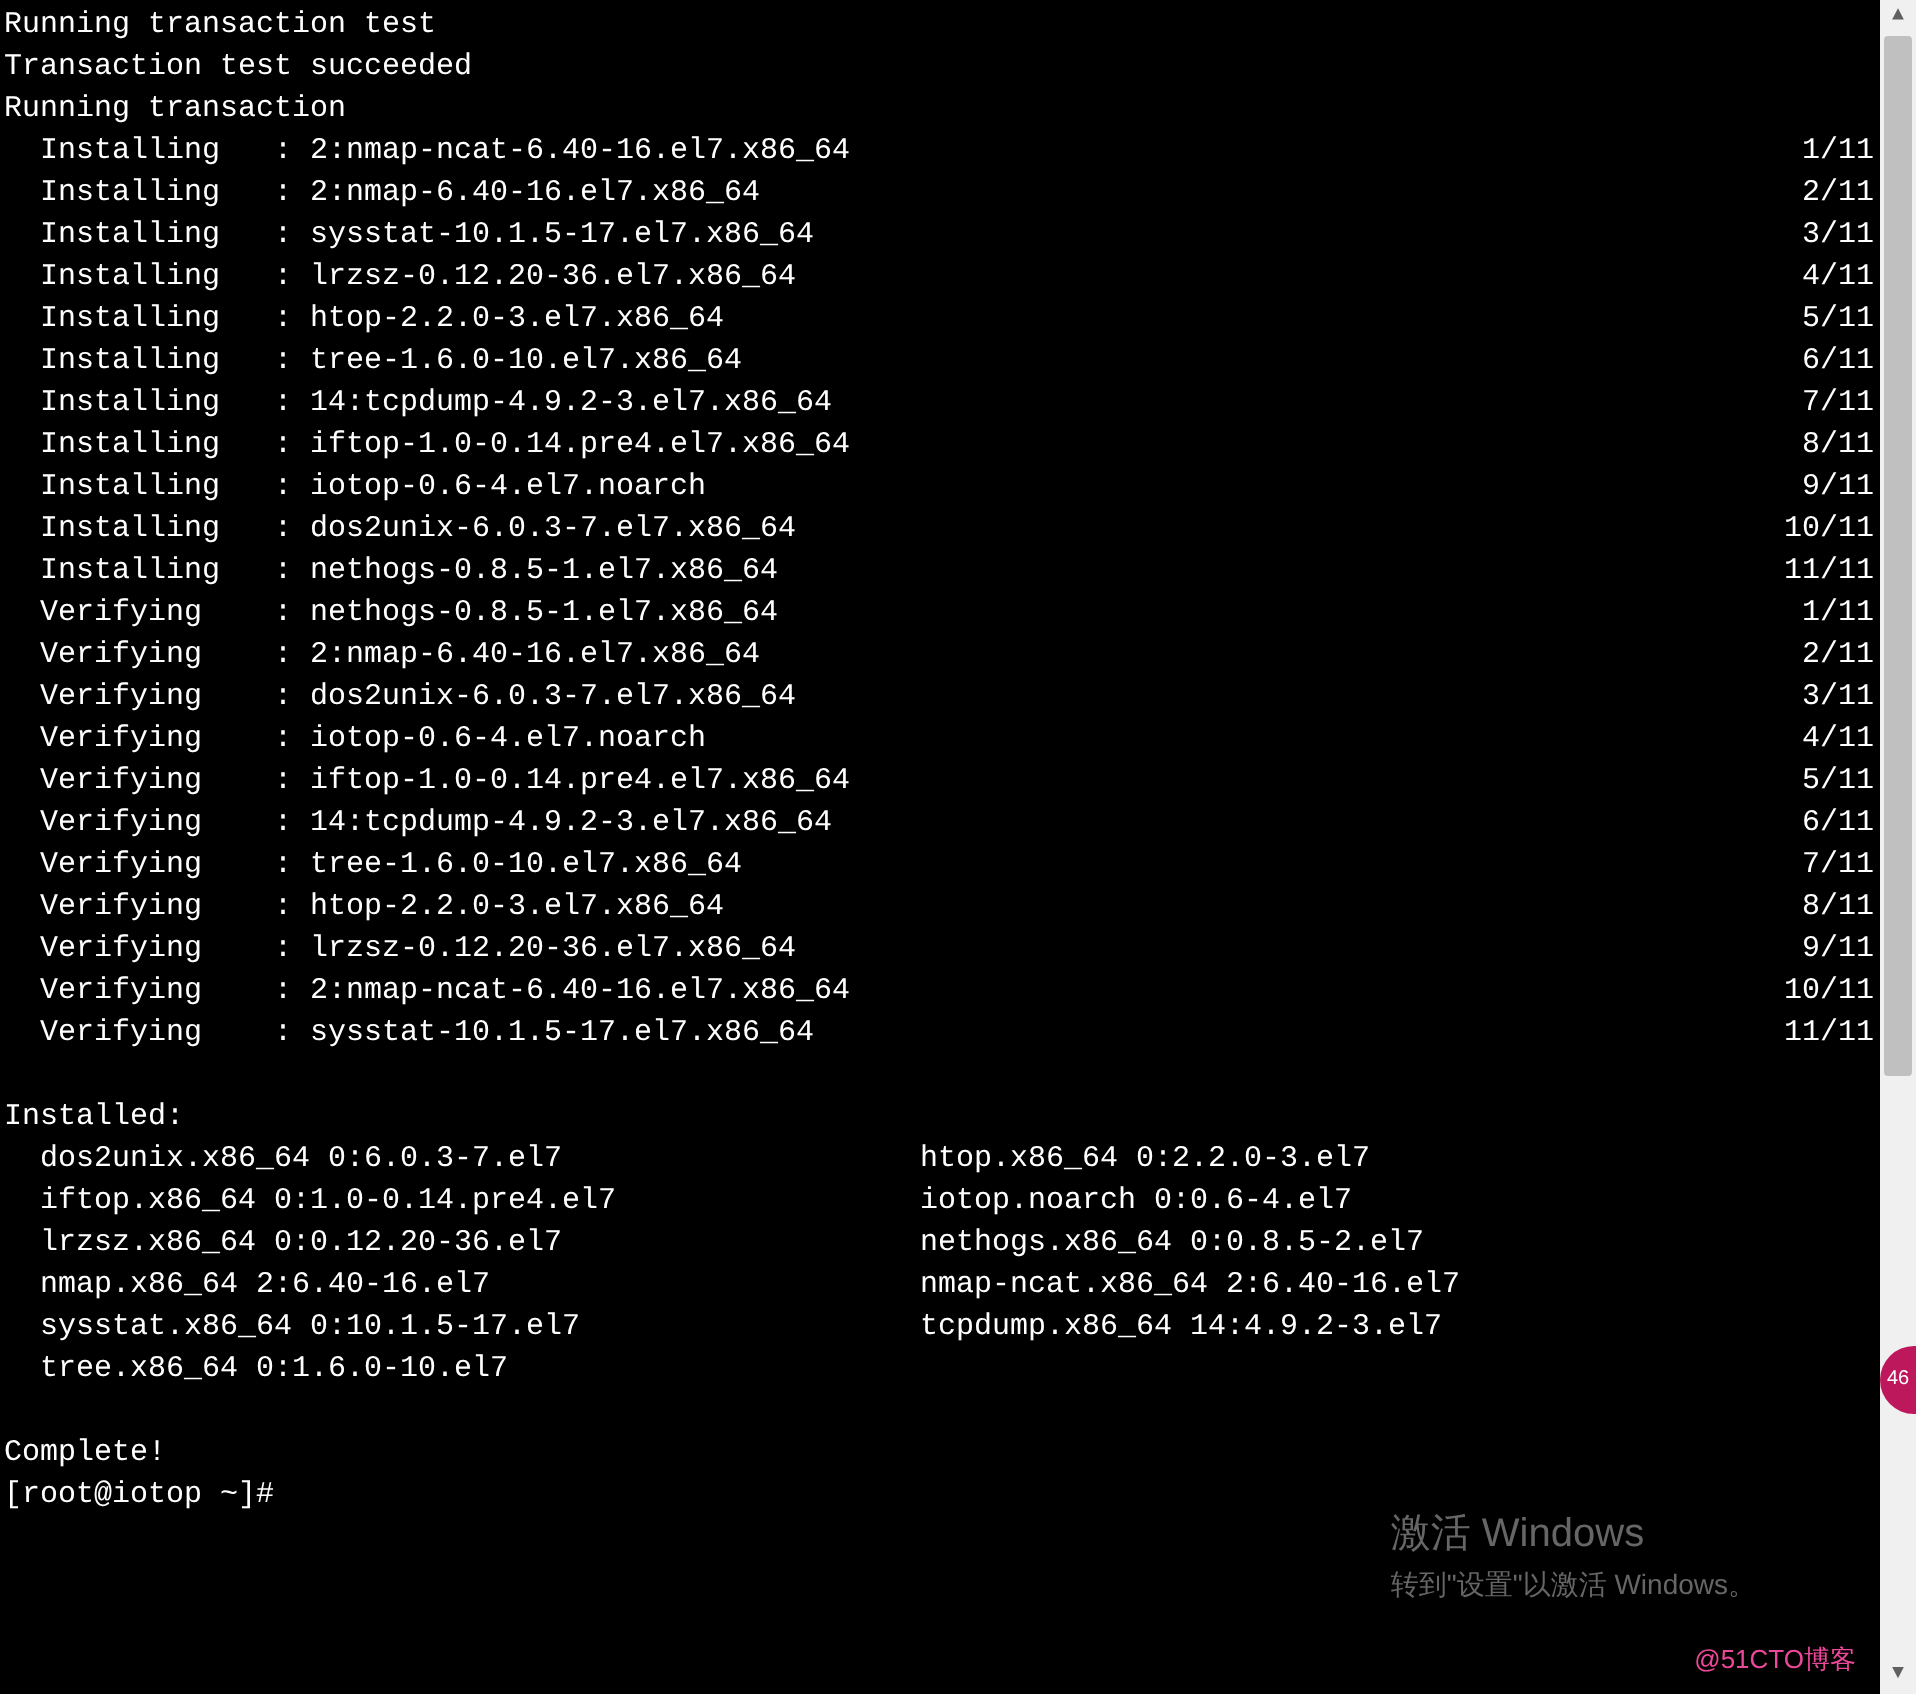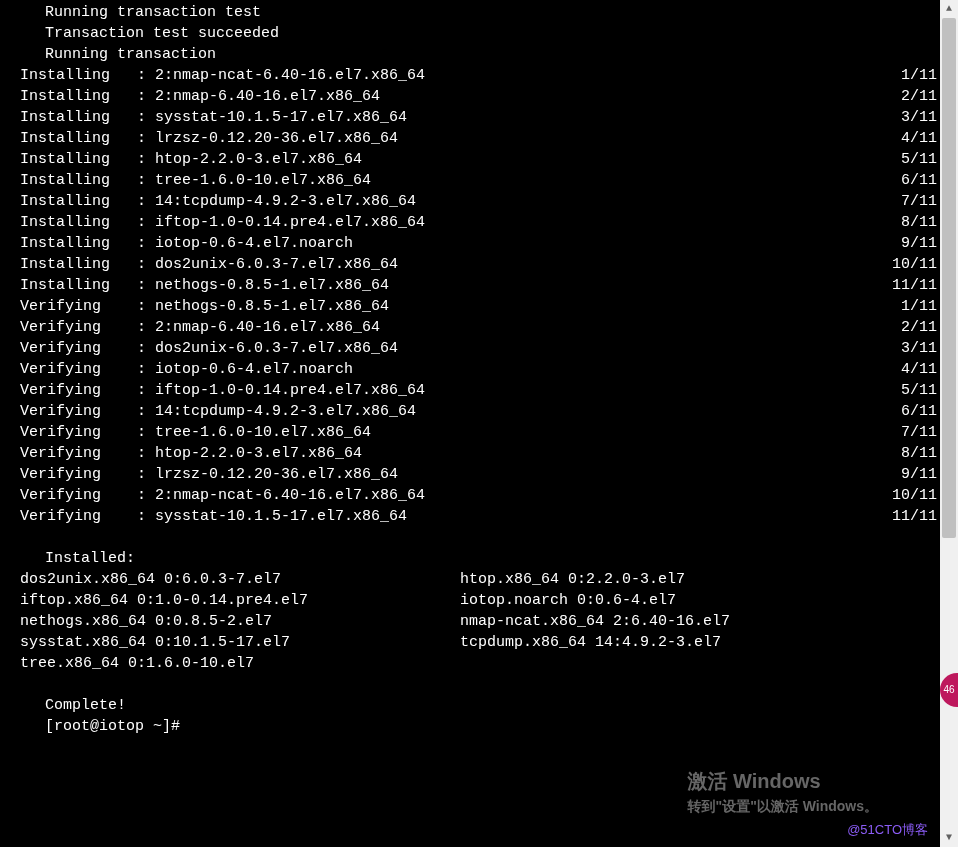--- a/index.html
+++ b/index.html
@@ -19,21 +19,20 @@
       overflow: hidden;
     }
     .terminal {
       padding: 2px 2px;
       width: 938px;
       height: 100%;
     }
     .line {
       white-space: pre;
       display: flex;
-      margin-left: 43px;
     }
     .indent {
       padding-left: 18px;
     }
     .action-line {
       display: flex;
       justify-content: space-between;
       width: 935px;
       gap: 20px;
     }
@@ -76,36 +75,35 @@
       width: 18px;
       height: 18px;
       background: #f0f0f0;
       color: #606060;
       font-size: 10px;
       text-align: center;
       line-height: 18px;
     }
     .watermark {
       position: absolute;
-      bottom: 30px;
+      bottom: 44px;
       right: 80px;
       color: #666;
       font-family: 'Microsoft YaHei', sans-serif;
       font-size: 14px;
-      font-weight: bold;
     }
     .watermark-title {
       font-size: 20px;
       margin-bottom: 2px;
     }
     .blog-watermark {
       position: absolute;
       bottom: 8px;
       right: 30px;
-      color: #8b5cf6;
+      color: #ec4899;
       font-family: 'Microsoft YaHei', sans-serif;
       font-size: 13px;
     }
     .badge {
       position: absolute;
       right: 0px;
       bottom: 140px;
       width: 18px;
       height: 34px;
       background: #be185d;
@@ -306,21 +304,23 @@
         <span class="counter">11/11</span>
       </div>
     </div>
   <div class="blank"></div>
   <div class="line">Installed:</div>
   <div class="installed-grid" id="installed-container">
       <div>dos2unix.x86_64 0:6.0.3-7.el7</div>
       <div>htop.x86_64 0:2.2.0-3.el7</div>
       <div>iftop.x86_64 0:1.0-0.14.pre4.el7</div>
       <div>iotop.noarch 0:0.6-4.el7</div>
+      <div>lrzsz.x86_64 0:0.12.20-36.el7</div>
       <div>nethogs.x86_64 0:0.8.5-2.el7</div>
+      <div>nmap.x86_64 2:6.40-16.el7</div>
       <div>nmap-ncat.x86_64 2:6.40-16.el7</div>
       <div>sysstat.x86_64 0:10.1.5-17.el7</div>
       <div>tcpdump.x86_64 14:4.9.2-3.el7</div>
       <div>tree.x86_64 0:1.6.0-10.el7</div>
       <div></div>
     </div>
   <div class="blank"></div>
   <div class="line">Complete!</div>
   <div class="line">[root@iotop ~]# </div>
 </div>

